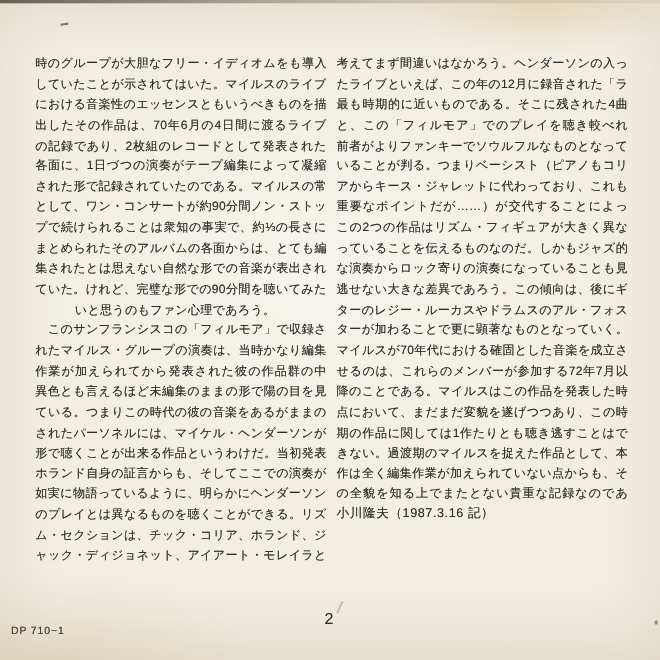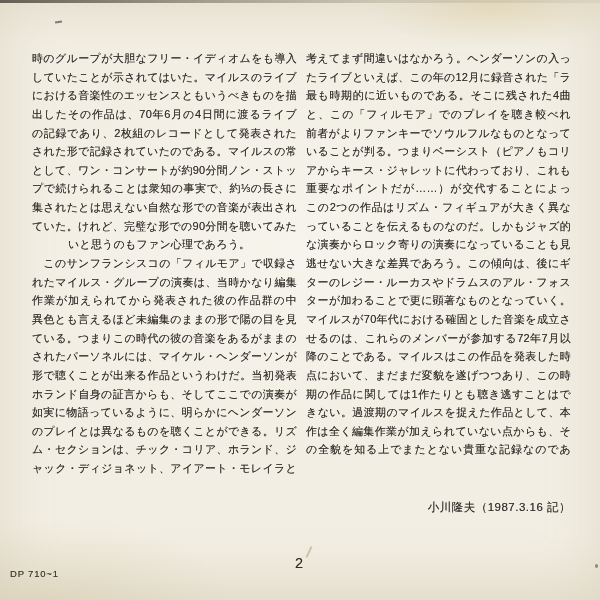--- a/index.html
+++ b/index.html
@@ -55,24 +55,22 @@
     text-justify: inter-character;
     white-space: normal;
     overflow: hidden;
     text-shadow: 0 0 0.6px rgba(47,45,41,0.55);
   }
   .line.para-end {
     text-align-last: left;
     margin-left: 36px;
   }
   .signature {
-    margin-top: 41px;
     font-size: 11.5px;
     letter-spacing: 0.5px;
-    text-align: right;
     color: #2f2d29;
     text-shadow: 0 0 0.6px rgba(47,45,41,0.55);
   }
   .catalog {
     position: absolute;
     left: 10px;
     top: 568px;
     font-size: 9.5px;
     letter-spacing: 0.8px;
     color: #3a3832;
@@ -120,23 +118,25 @@
   <div class="speck-dot"></div>
   <div class="scratch"></div>
 
   <div class="columns">
     <div class="col left">
         <div class="line">時のグループが大胆なフリー・イディオムをも導入</div>
         <div class="line">していたことが示されてはいた。マイルスのライブ</div>
         <div class="line">における音楽性のエッセンスともいうべきものを描</div>
         <div class="line">出したその作品は、70年6月の4日間に渡るライブ</div>
         <div class="line">の記録であり、2枚組のレコードとして発表された</div>
+        <div class="line">各面に、1日づつの演奏がテープ編集によって凝縮</div>
         <div class="line">された形で記録されていたのである。マイルスの常</div>
         <div class="line">として、ワン・コンサートが約90分間ノン・ストッ</div>
         <div class="line">プで続けられることは衆知の事実で、約⅓の長さに</div>
+        <div class="line">まとめられたそのアルバムの各面からは、とても編</div>
         <div class="line">集されたとは思えない自然な形での音楽が表出され</div>
         <div class="line">ていた。けれど、完璧な形での90分間を聴いてみた</div>
         <div class="line para-end">いと思うのもファン心理であろう。</div>
         <div class="line">　このサンフランシスコの「フィルモア」で収録さ</div>
         <div class="line">れたマイルス・グループの演奏は、当時かなり編集</div>
         <div class="line">作業が加えられてから発表された彼の作品群の中で、</div>
         <div class="line">異色とも言えるほど未編集のままの形で陽の目を見</div>
         <div class="line">ている。つまりこの時代の彼の音楽をあるがままの</div>
         <div class="line">されたパーソネルには、マイケル・ヘンダーソンが</div>
         <div class="line">形で聴くことが出来る作品というわけだ。当初発表</div>

